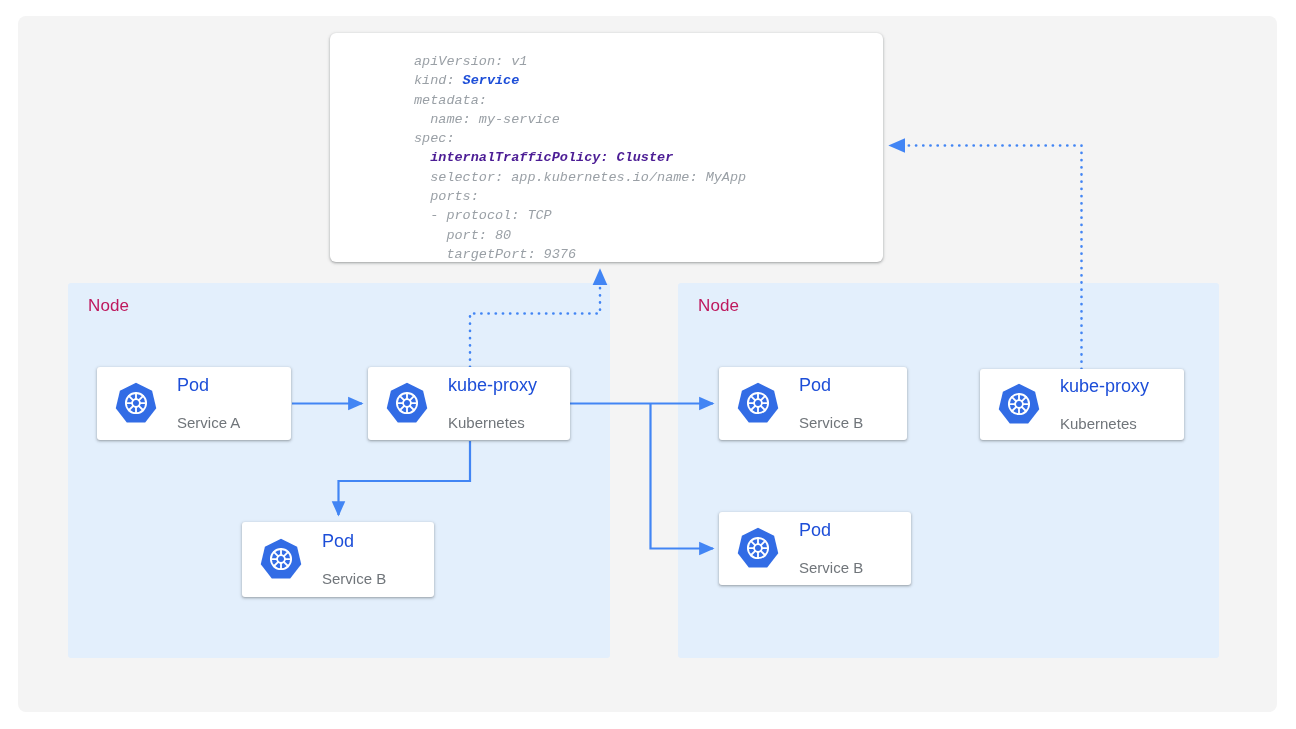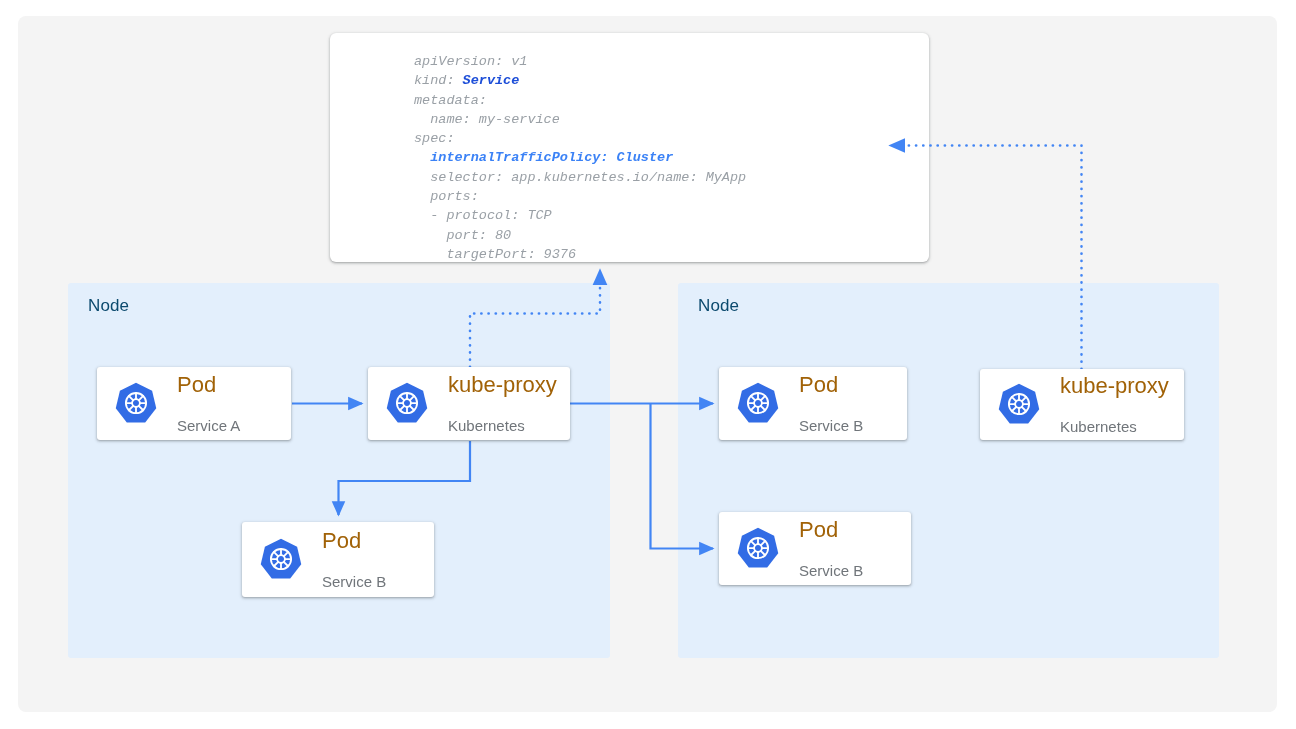--- a/index.html
+++ b/index.html
@@ -34,21 +34,21 @@
     background: #e3effc;
     border-radius: 3px;
   }
   #node-left  { left: 68px;  top: 283px; width: 542px; height: 375px; }
   #node-right { left: 678px; top: 283px; width: 541px; height: 375px; }
   .node-label {
     position: absolute;
     left: 20px;
     top: 13px;
     font-size: 17px;
-    color: #0c4a6e;
+    color: #be185d;
     letter-spacing: 0.1px;
   }
   
   .card {
     position: absolute;
     background: #ffffff;
     border-radius: 3px;
     box-shadow: 0 1px 2px rgba(60,64,67,0.30), 0 1px 3px 1px rgba(60,64,67,0.15);
     display: flex;
     align-items: center;
@@ -61,63 +61,63 @@
     margin-left: 16px;
   }
   .card-text {
     margin-left: 18px;
     display: flex;
     flex-direction: column;
     justify-content: center;
     line-height: 1.25;
   }
   .card-title {
-    font-size: 22px;
-    color: #a16207;
+    font-size: 18px;
+    color: #1d4ed8;
     white-space: nowrap;
   }
   .card-sub {
     font-size: 15px;
     color: #70757a;
     white-space: nowrap;
     margin-top: 18px;
   }
   #card-pod-a        { left: 97px;  top: 367px; width: 194px; height: 73px; }
   #card-kube-proxy-l { left: 368px; top: 367px; width: 202px; height: 73px; }
   #card-pod-b-local  { left: 242px; top: 522px; width: 192px; height: 75px; }
   #card-pod-b-r1     { left: 719px; top: 367px; width: 188px; height: 73px; }
   #card-pod-b-r2     { left: 719px; top: 512px; width: 192px; height: 73px; }
   #card-kube-proxy-r { left: 980px; top: 369px; width: 204px; height: 71px; }
   
   #yaml-panel {
     position: absolute;
     left: 330px;
     top: 33px;
-    width: 599px;
+    width: 553px;
     height: 229px;
     background: #ffffff;
     border-radius: 6px;
     box-shadow: 0 1px 2px rgba(60,64,67,0.30), 0 1px 3px 1px rgba(60,64,67,0.15);
     overflow: hidden;
   }
   #yaml-code {
     position: absolute;
     left: 84px;
     top: 19px;
     margin: 0;
     font-family: "Liberation Mono", "DejaVu Sans Mono", monospace;
     font-style: italic;
     font-size: 13.5px;
     line-height: 19.3px;
     color: #9aa0a6;
     white-space: pre;
   }
   #yaml-code .bold-line {
     font-weight: bold;
-    color: #3b82f6;
+    color: #4c1d95;
   }
   #yaml-code .kind-val {
     font-weight: bold;
     color: #1d4ed8;
   }
   
   #connectors {
     position: absolute;
     left: 0;
     top: 0;

